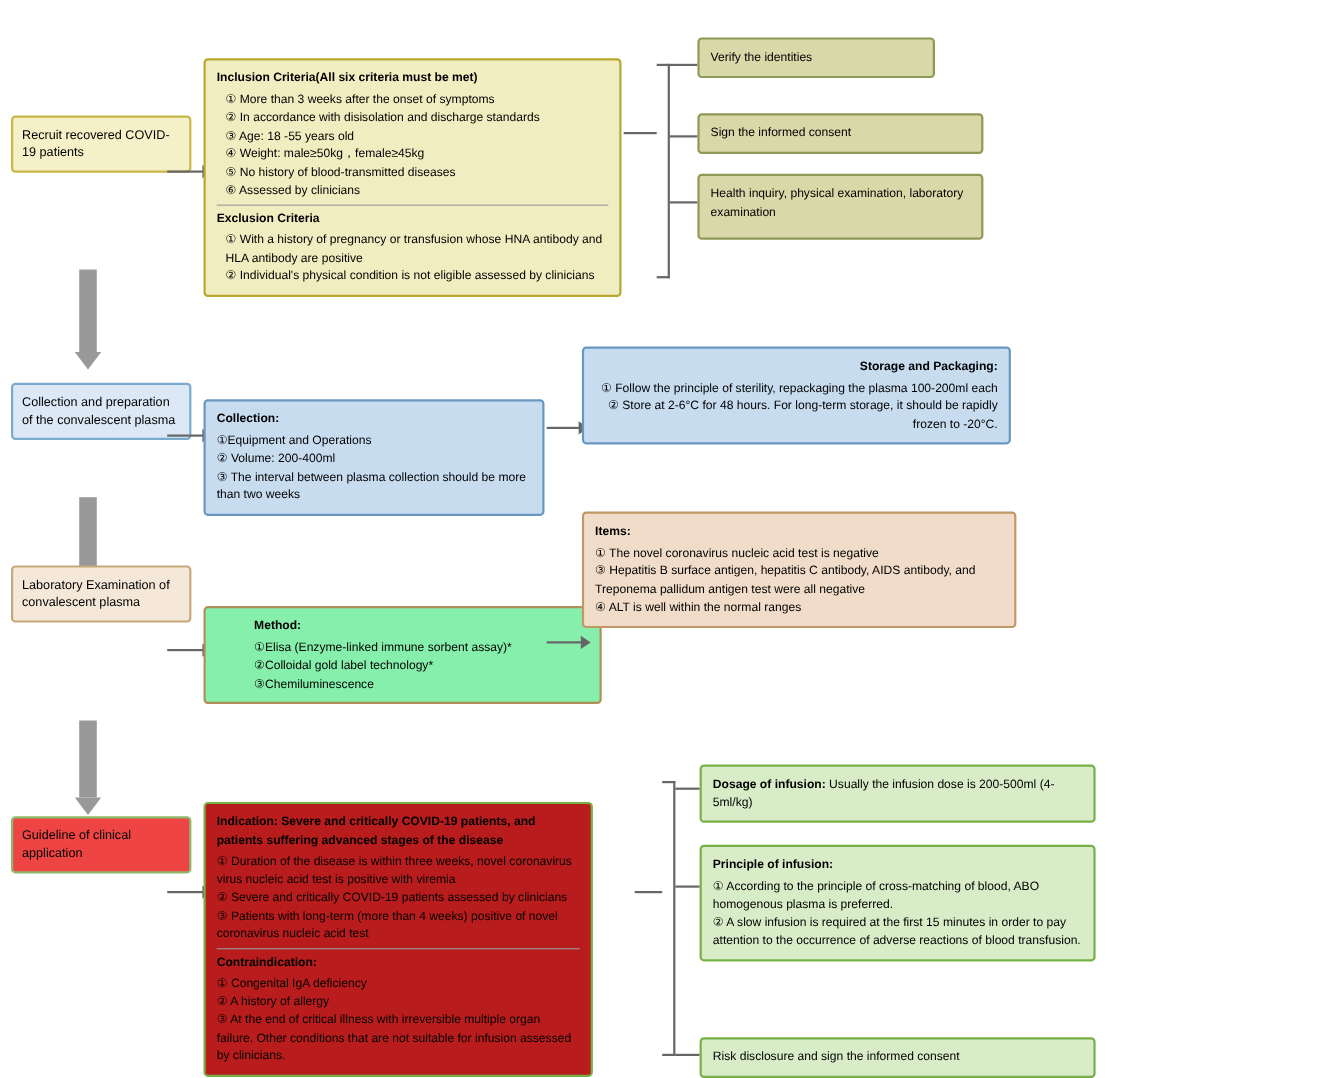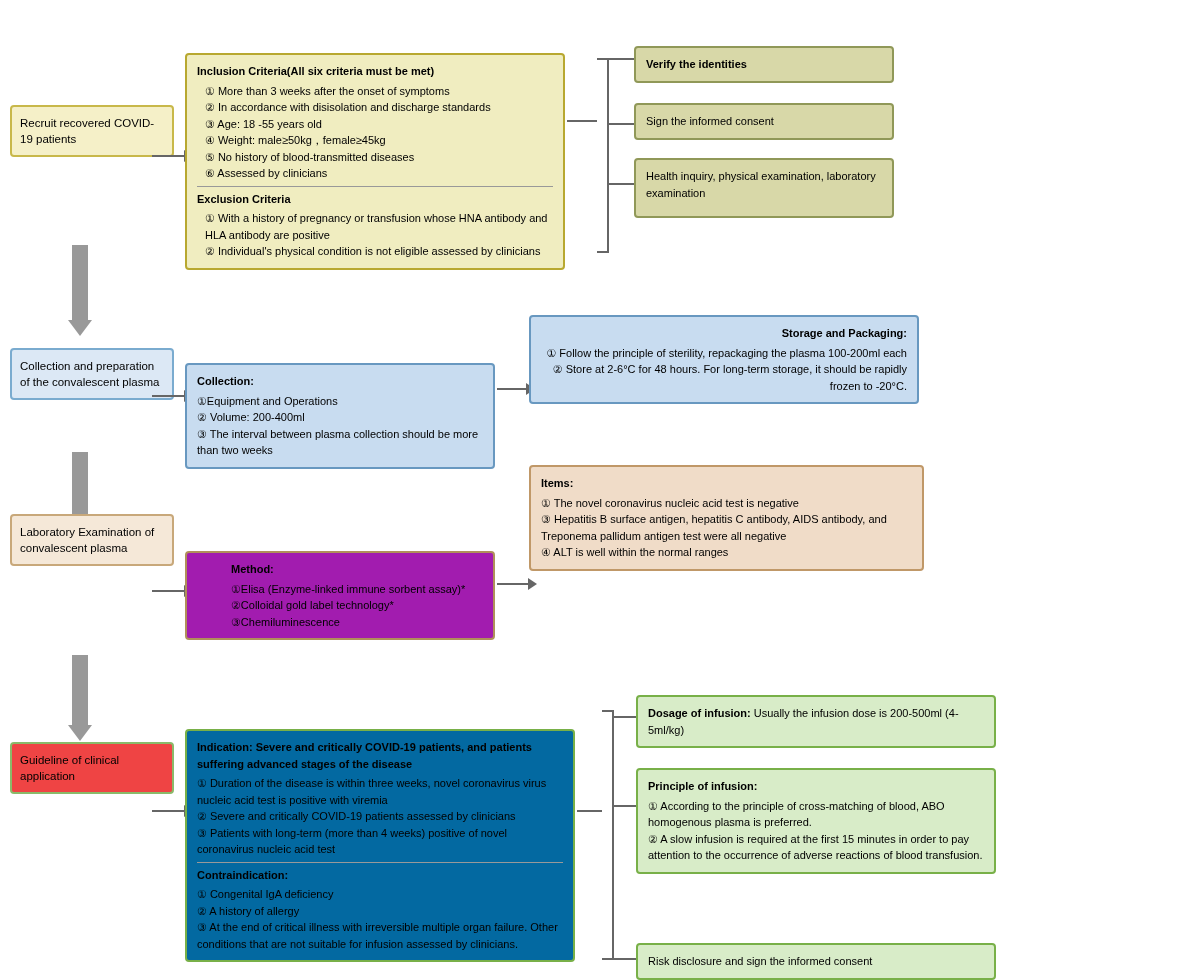--- a/index.html
+++ b/index.html
@@ -69,30 +69,30 @@
       width: 380px;
     }
 
     .center-box-2 {
       background: #c8dcf0;
       border-color: #6898c0;
       width: 310px;
     }
 
     .center-box-3 {
-      background: #a21caf;
+      background: #86efac;
       border-color: #b0905a;
-      width: 310px;
+      width: 362px;
       padding-left: 44px;
     }
 
     .center-box-4 {
-      background: #0369a1;
+      background: #b91c1c;
       border-color: #78b048;
-      width: 390px;
+      width: 354px;
     }
 
     
     .right-box {
       position: absolute;
       border: 2px solid;
       border-radius: 4px;
       padding: 8px 10px;
       font-size: 11px;
       line-height: 1.5;
@@ -210,21 +210,21 @@
   </div>
 
   <div style="position:absolute; top:110px; left:557px; width:30px; height:2px; background:#666;"></div>
 
   <div style="position:absolute; top:48px; left:587px; width:12px; height:195px; border-right:2px solid #666; border-top:2px solid #666; border-bottom:2px solid #666;"></div>
 
   <div style="position:absolute; top:48px; left:599px; width:25px; height:2px; background:#666;"></div>
   <div style="position:absolute; top:113px; left:599px; width:25px; height:2px; background:#666;"></div>
   <div style="position:absolute; top:173px; left:599px; width:25px; height:2px; background:#666;"></div>
 
-  <div class="right-box right-box-olive" style="top: 36px; left: 624px; width: 260px; font-weight: bold;">
+  <div class="right-box right-box-olive" style="top: 24px; left: 624px; width: 216px;">
     <span>Verify the identities</span>
   </div>
 
   <div class="right-box right-box-olive" style="top: 93px; left: 624px; width: 260px;">
     <span>Sign the informed consent</span>
   </div>
 
   <div class="right-box right-box-olive" style="top: 148px; left: 624px; width: 260px; min-height: 60px;">
     <span>Health inquiry, physical examination, laboratory examination</span>
   </div>

